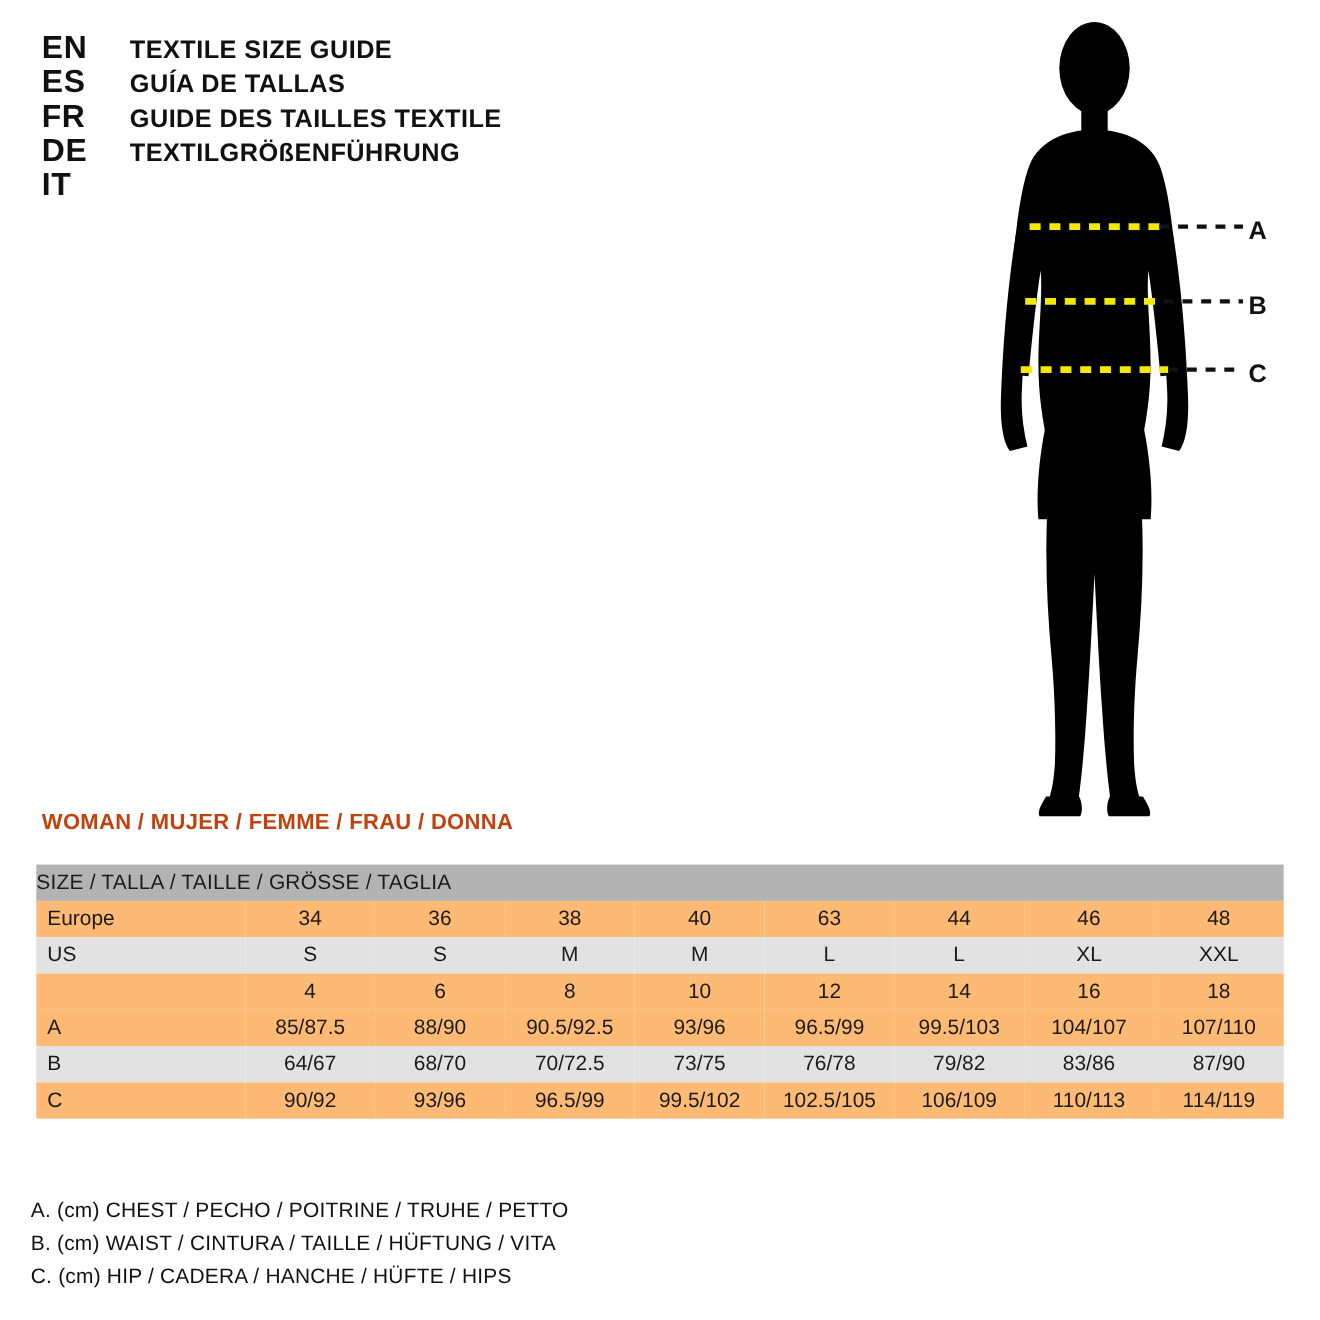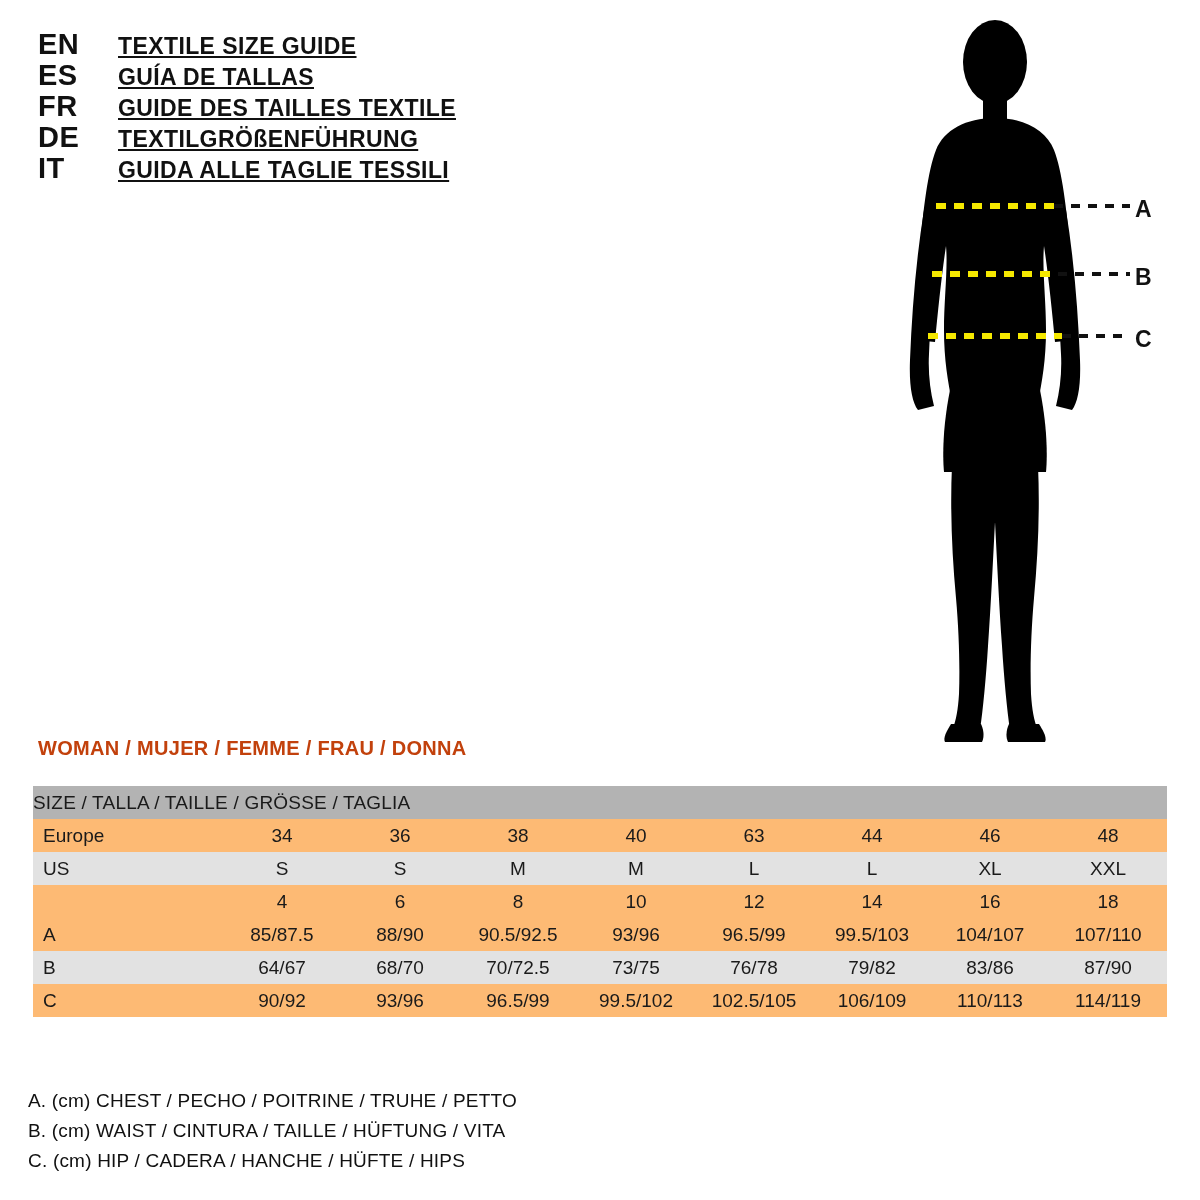--- a/index.html
+++ b/index.html
@@ -34,21 +34,20 @@
     font-weight: bold;
     letter-spacing: 0.5px;
     color: #111;
   }
   .title-text {
     font-size: 23px;
     font-weight: bold;
     letter-spacing: 0.4px;
     color: #111;
     white-space: nowrap;
-    text-decoration: underline;
   }
 
   
   #figure-area {
     position: absolute;
     left: 840px;
     top: 10px;
     width: 350px;
     height: 740px;
   }
@@ -141,21 +140,20 @@
   <div class="title-row">
     <span class="title-lang">FR</span>
     <span class="title-text">GUIDE DES TAILLES TEXTILE</span>
   </div>
   <div class="title-row">
     <span class="title-lang">DE</span>
     <span class="title-text">TEXTILGRÖßENFÜHRUNG</span>
   </div>
   <div class="title-row">
     <span class="title-lang">IT</span>
-    <span class="title-text">GUIDA ALLE TAGLIE TESSILI</span>
   </div>
 </div>
 
 <div id="figure-area">
   <svg id="figure-svg" width="350" height="740" viewBox="0 0 350 740">
 
     <g fill="#000000">
 
       <ellipse cx="155" cy="52" rx="32" ry="42"></ellipse>
 

